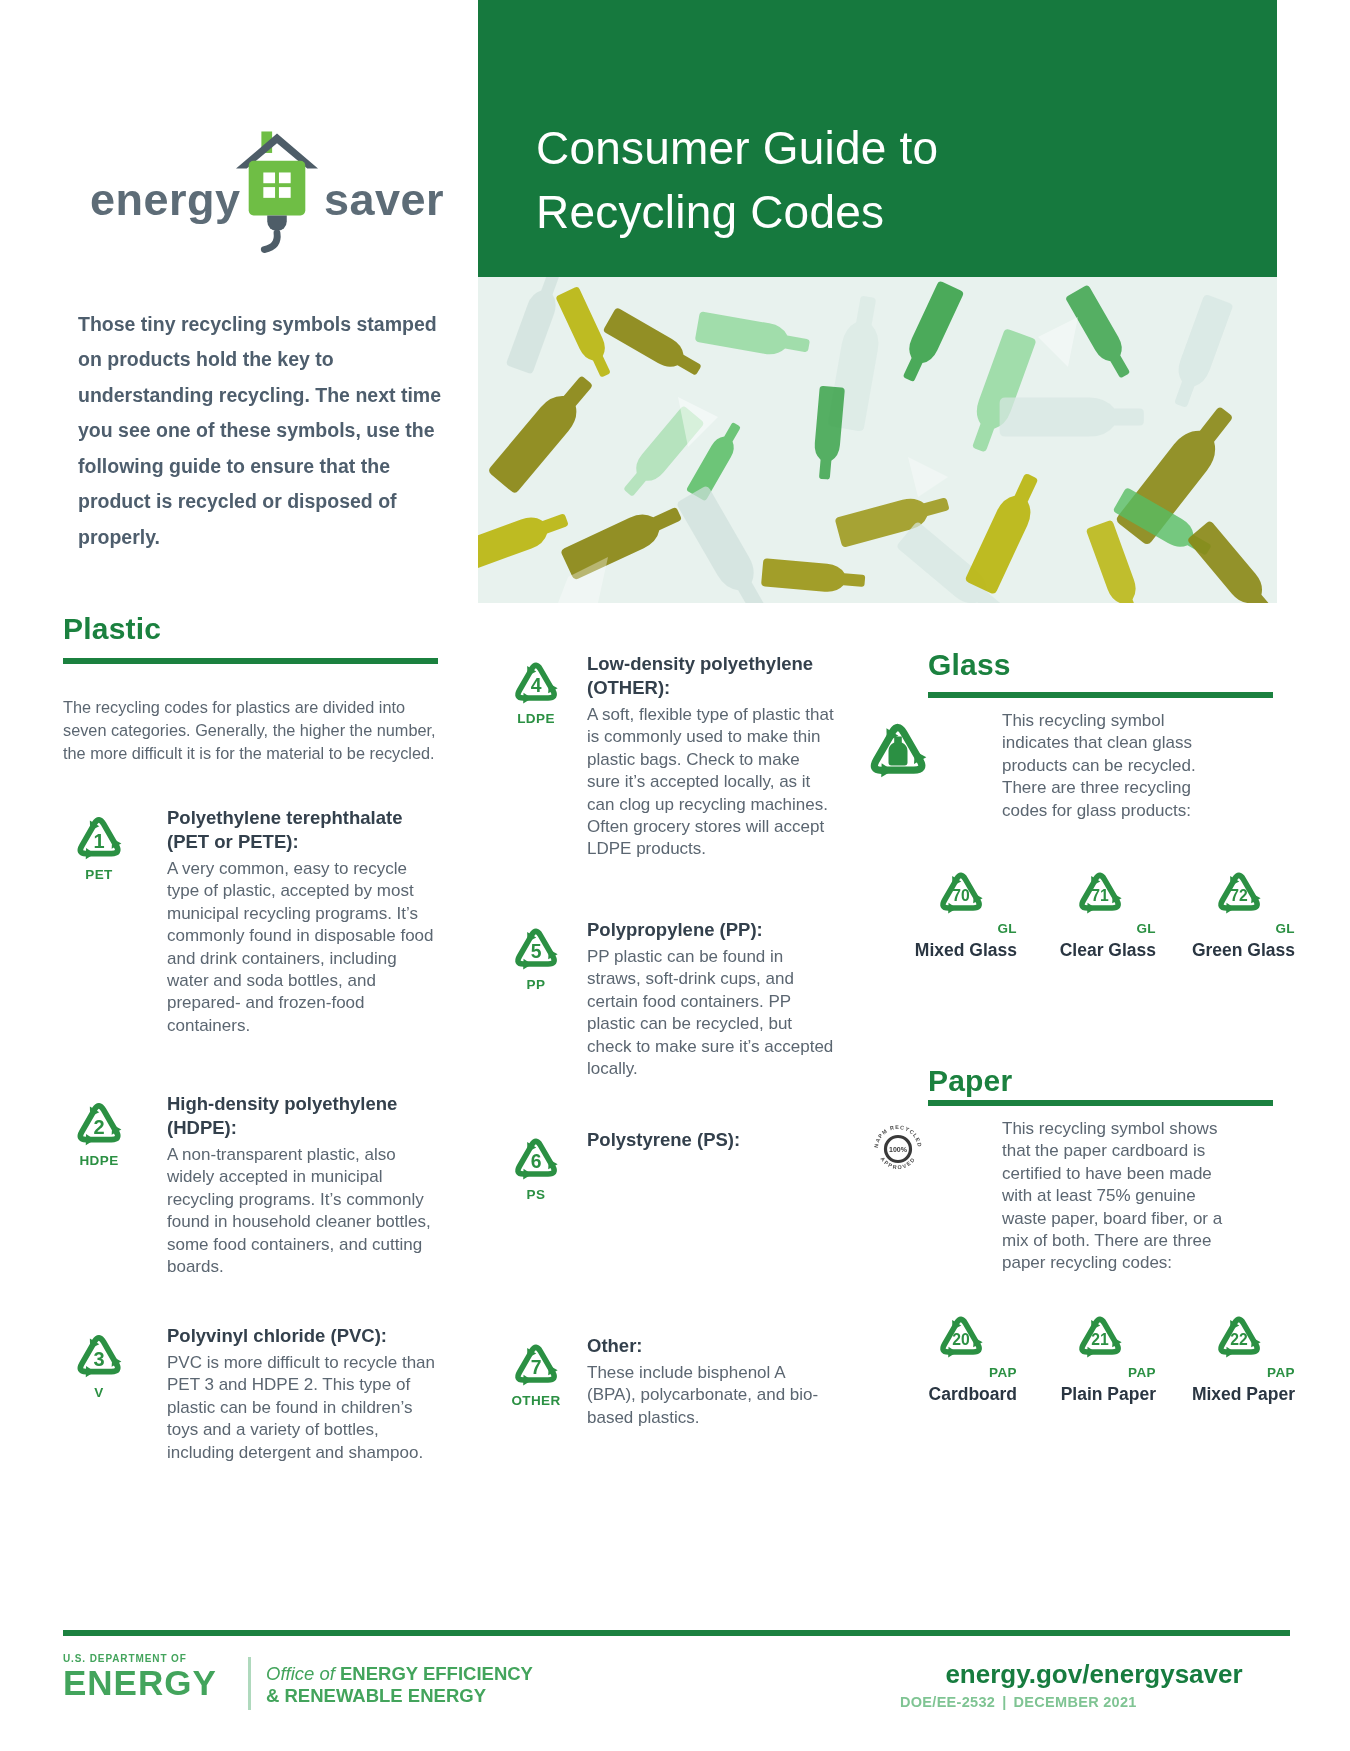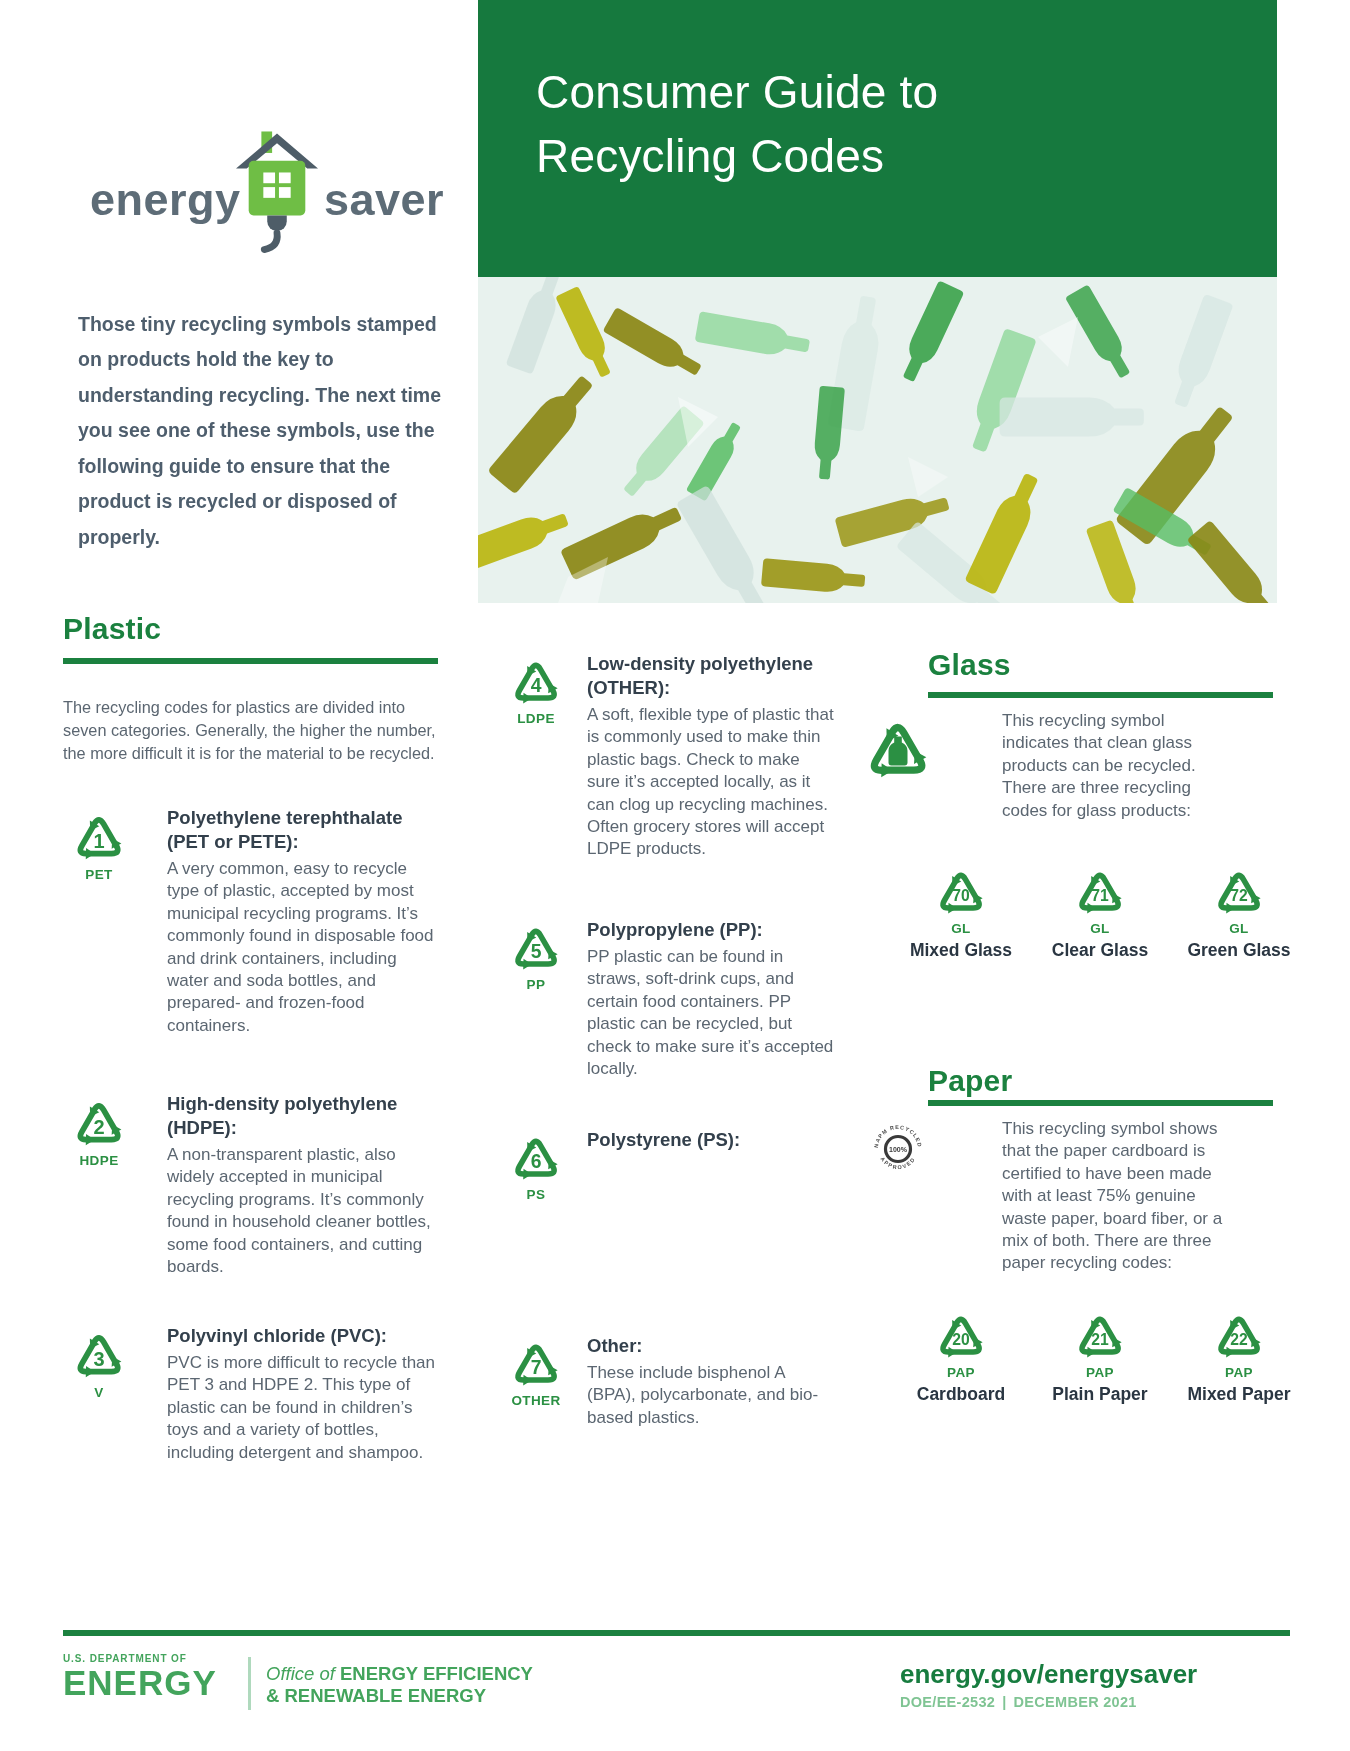--- a/index.html
+++ b/index.html
@@ -12,21 +12,21 @@
     --body:#5B6671; 
     --dark:#33404C; 
   }
   html,body{margin:0;padding:0;background:#fff}
   .page{position:relative;width:1350px;height:1751px;background:#fff;overflow:hidden;
         font-family:"Liberation Sans","DejaVu Sans",sans-serif;}
   .abs{position:absolute}
 
   
   .hdr{left:478px;top:0;width:799px;height:277px;background:var(--hg)}
-  .hdr h1{margin:0;padding:60px 0 0 58px;font-size:46px;line-height:64px;font-weight:400;
+  .hdr h1{margin:0;padding:116px 0 0 58px;font-size:46px;line-height:64px;font-weight:400;
           color:#fff;letter-spacing:.2px}
 
   
   .photo{left:478px;top:277px;width:799px;height:326px;overflow:hidden}
   .photo svg{display:block;width:799px;height:326px}
 
   
   .logo{left:90px;top:126px;width:352px;height:140px}
   .logo .w{position:absolute;top:48px;font-size:45px;font-weight:600;color:#5D6C77;letter-spacing:.5px}
   .logo .w1{left:0}
@@ -57,32 +57,32 @@
   .litem .tx{margin-left:32px;width:272px}
   
   .mitem .ic{width:62px}
   .mitem .tx{margin-left:20px;width:248px}
   
   .rrow .ic{width:80px}
   .rrow .tx{margin-left:64px;width:230px}
 
   
   .codes{display:flex;justify-content:space-between;width:390px}
-  .ccell{width:112px;text-align:center}
+  .ccell{width:112px;text-align:right}
   .clabel{margin-top:4px;font-size:17.5px;font-weight:700;color:#2A3642}
 
   
   .frule{left:63px;top:1630px;width:1227px;height:6px;background:var(--sg)}
   .doe{left:63px;top:1653px;color:var(--fg)}
   .doe .s{font-size:10px;font-weight:700;letter-spacing:.9px}
   .doe .b{font-size:35px;line-height:37px;font-weight:800;letter-spacing:1px}
   .fdiv{left:248px;top:1657px;width:3px;height:53px;background:#AFD9BD}
   .office{left:266px;top:1663px;font-size:18.5px;line-height:22px;font-weight:700;color:var(--fg)}
   .office .it{font-style:italic;font-weight:400}
-  .furl{left:900px;top:1659px;width:388px;text-align:left;font-size:26px;font-weight:700;color:var(--ug);text-decoration:none;display:block}
+  .furl{left:900px;top:1659px;width:388px;text-align:center;font-size:26px;font-weight:700;color:var(--ug);text-decoration:none;display:block}
   .fsub{left:900px;top:1694px;width:388px;font-size:14.5px;font-weight:700;color:var(--lg);letter-spacing:.3px}
   .fsub .sep{margin:0 7px}
 </style>
 </head>
 <body>
 
 <svg width="0" height="0" style="position:absolute" aria-hidden="true">
   <defs>
     <g id="triarm">
       <path d="M15 38 L34 38 Q41.3 38 38 32" fill="none" stroke="currentColor" stroke-width="4.6" stroke-linecap="round"></path>

